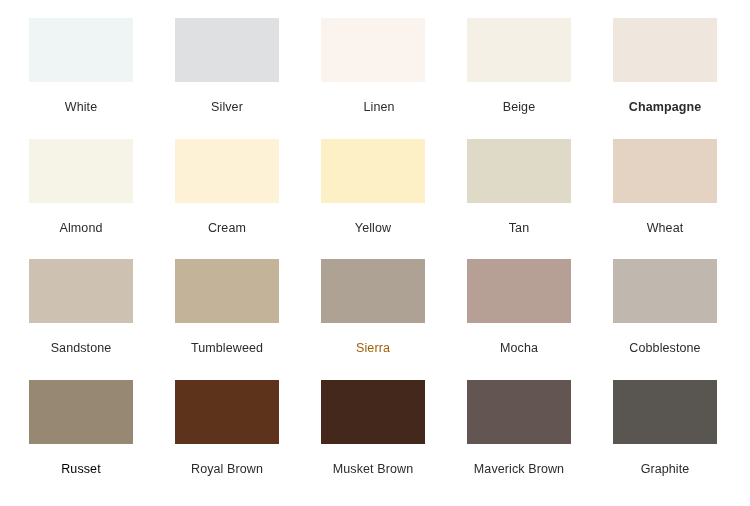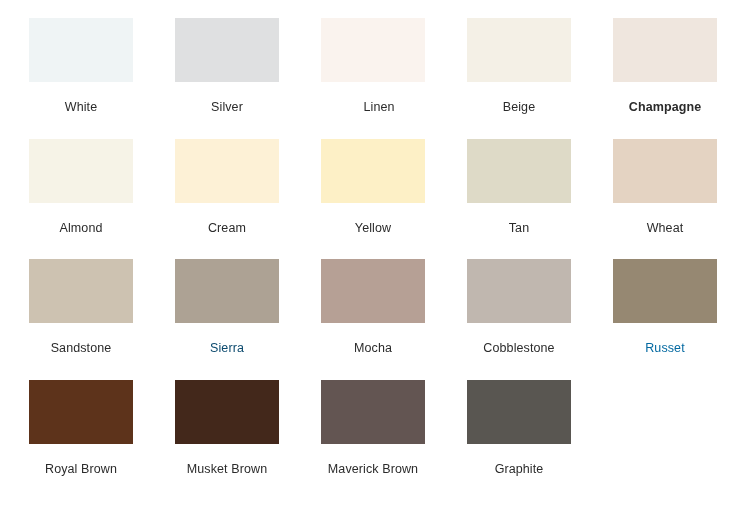--- a/index.html
+++ b/index.html
@@ -96,39 +96,43 @@
   <div class="swatch-cell">
     <span class="swatch-chip" style="background-color: rgb(228, 211, 194);"></span>
     <span class="swatch-label" style="color: rgb(43, 43, 43);">Wheat</span>
   </div>
 
   <div class="swatch-cell">
     <span class="swatch-chip" style="background-color: rgb(205, 194, 177);"></span>
     <span class="swatch-label" style="color: rgb(43, 43, 43);">Sandstone</span>
   </div>
 
+  <div class="swatch-cell">
+    <span class="swatch-chip" style="background-color: rgb(195, 180, 153);"></span>
+    <span class="swatch-label" style="color: rgb(43, 43, 43);">Tumbleweed</span>
+  </div>
 
   <div class="swatch-cell">
     <span class="swatch-chip" style="background-color: rgb(173, 162, 148);"></span>
-    <span class="swatch-label" style="color: #0c4a6e;">Sierra</span>
+    <span class="swatch-label" style="color: #a16207;">Sierra</span>
   </div>
 
   <div class="swatch-cell">
     <span class="swatch-chip" style="background-color: rgb(182, 160, 149);"></span>
     <span class="swatch-label" style="color: rgb(43, 43, 43);">Mocha</span>
   </div>
 
   <div class="swatch-cell">
     <span class="swatch-chip" style="background-color: rgb(192, 183, 175);"></span>
     <span class="swatch-label" style="color: rgb(43, 43, 43);">Cobblestone</span>
   </div>
 
   <div class="swatch-cell">
     <span class="swatch-chip" style="background-color: rgb(150, 136, 114);"></span>
-    <span class="swatch-label" style="color: #0369a1;">Russet</span>
+    <span class="swatch-label" style="color: #000000;">Russet</span>
   </div>
 
   <div class="swatch-cell">
     <span class="swatch-chip" style="background-color: rgb(93, 51, 27);"></span>
     <span class="swatch-label" style="color: rgb(43, 43, 43);">Royal Brown</span>
   </div>
 
   <div class="swatch-cell">
     <span class="swatch-chip" style="background-color: rgb(67, 40, 27);"></span>
     <span class="swatch-label" style="color: rgb(43, 43, 43);">Musket Brown</span>

